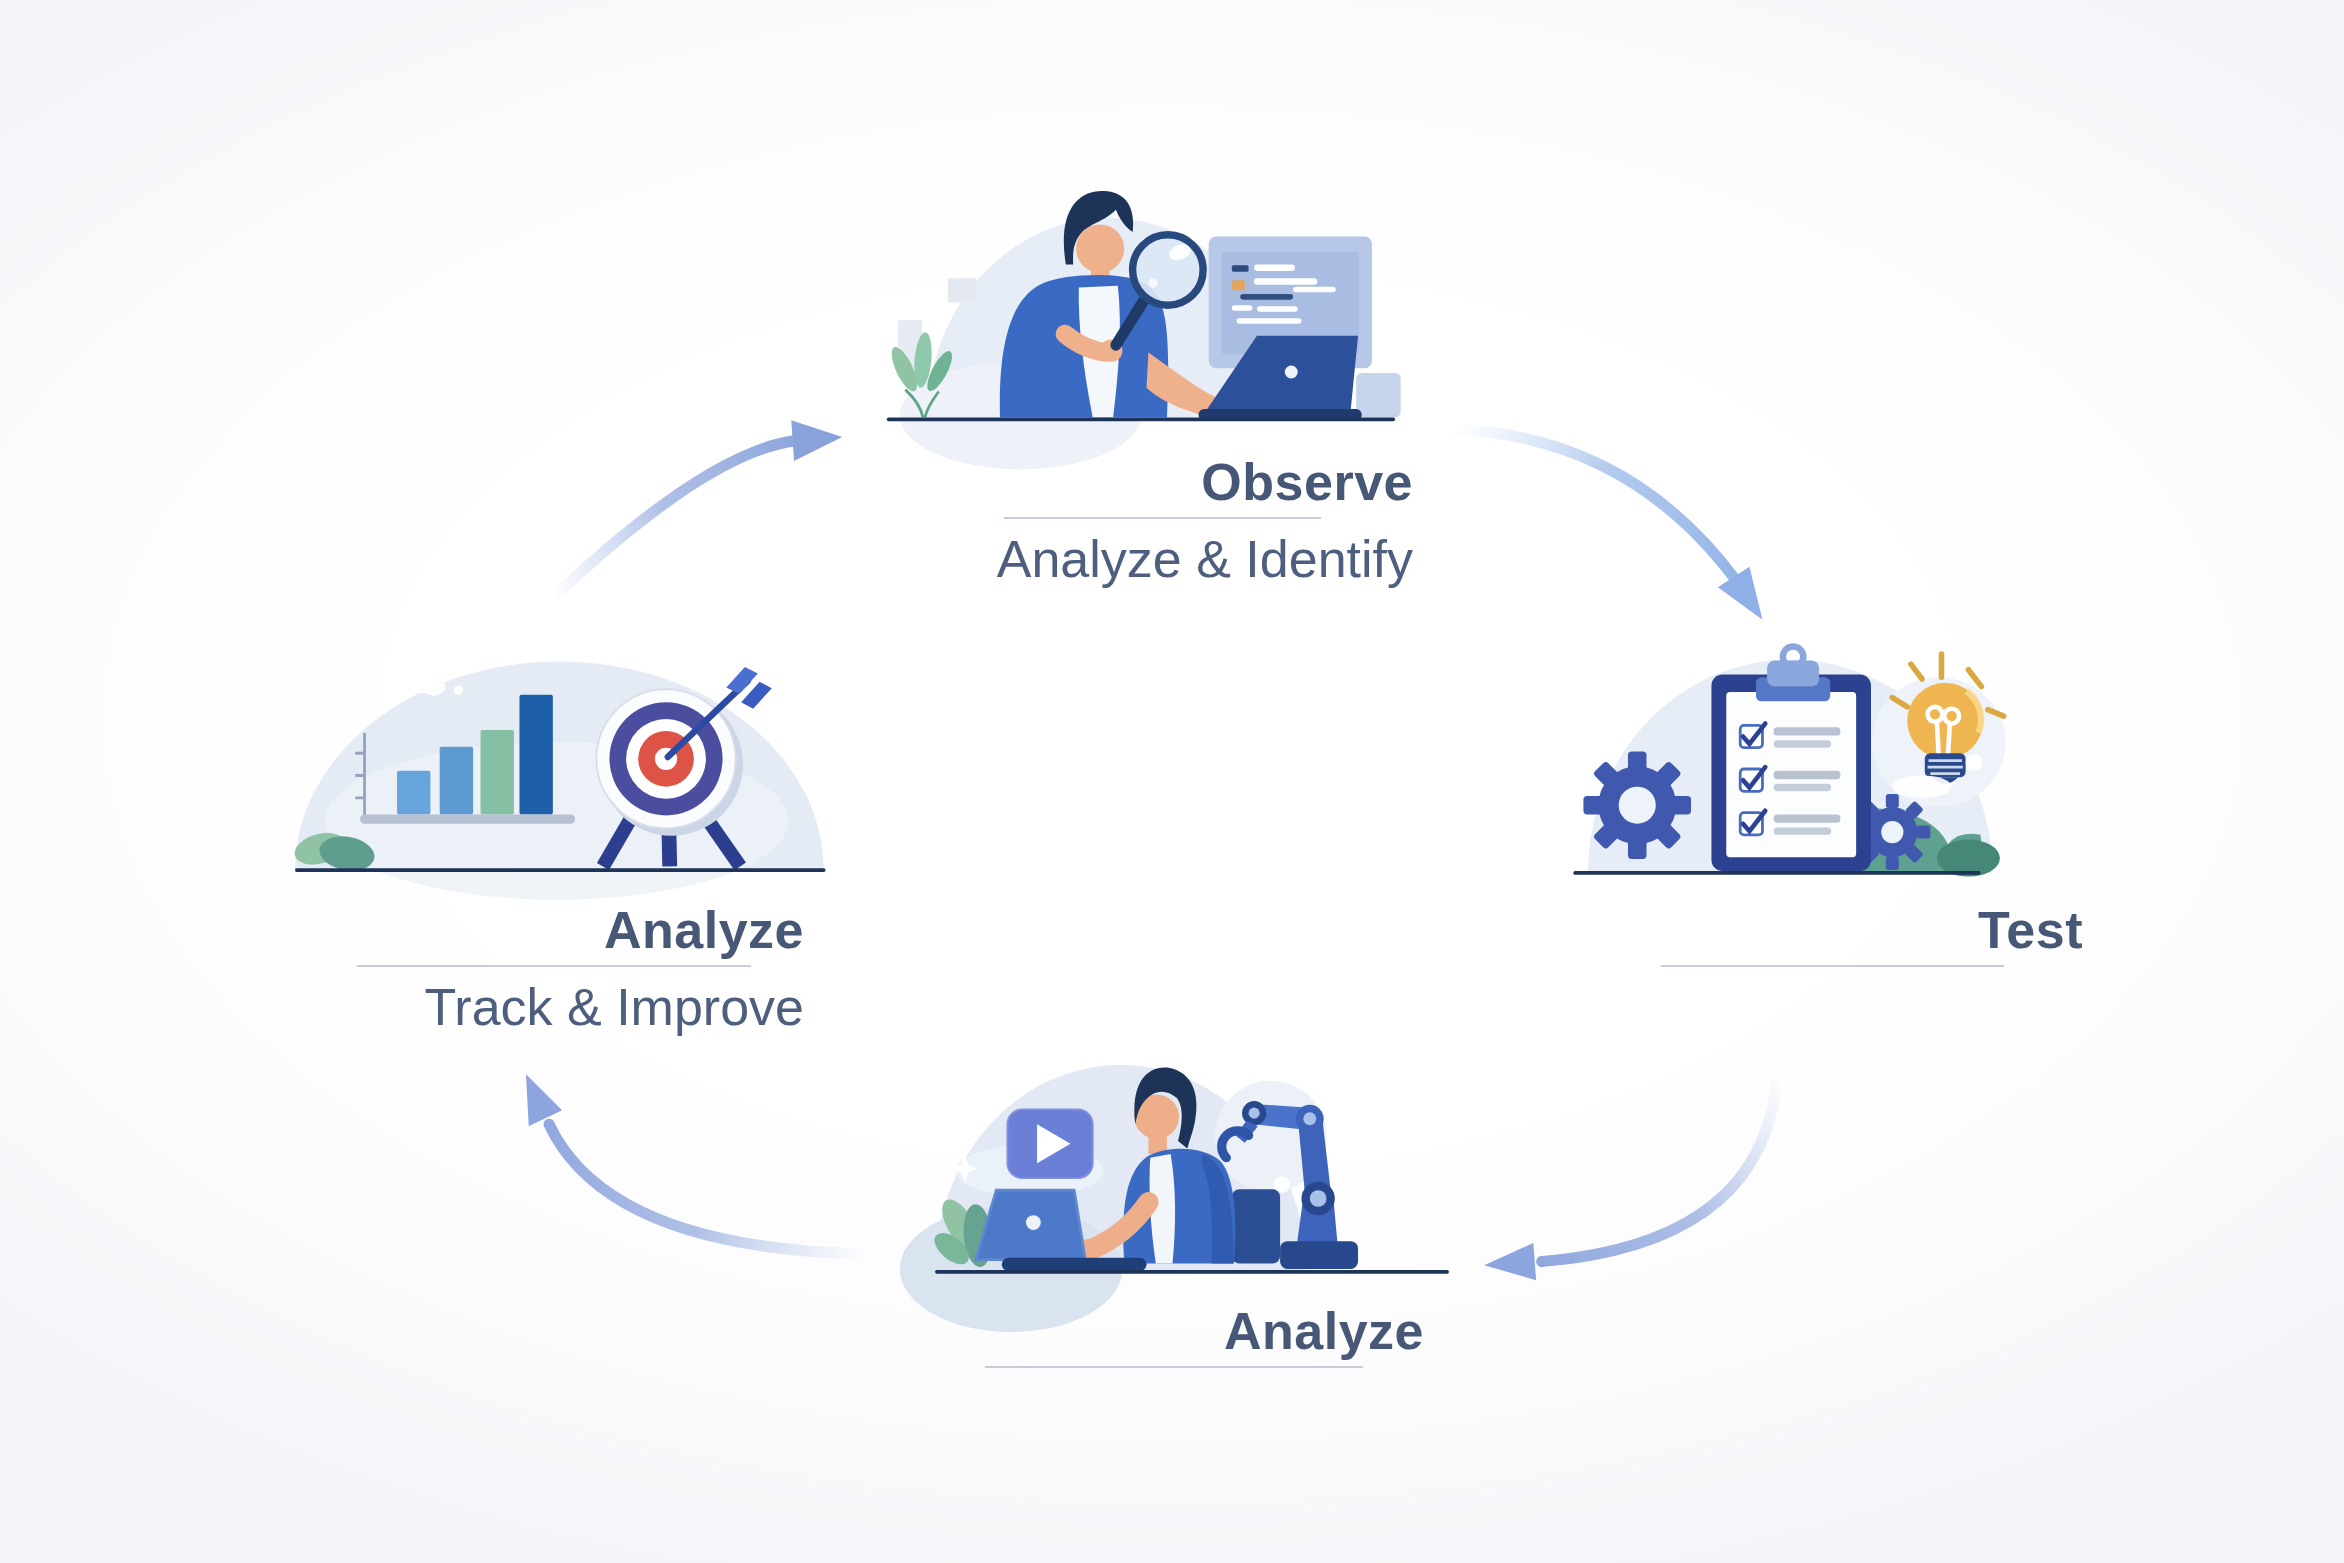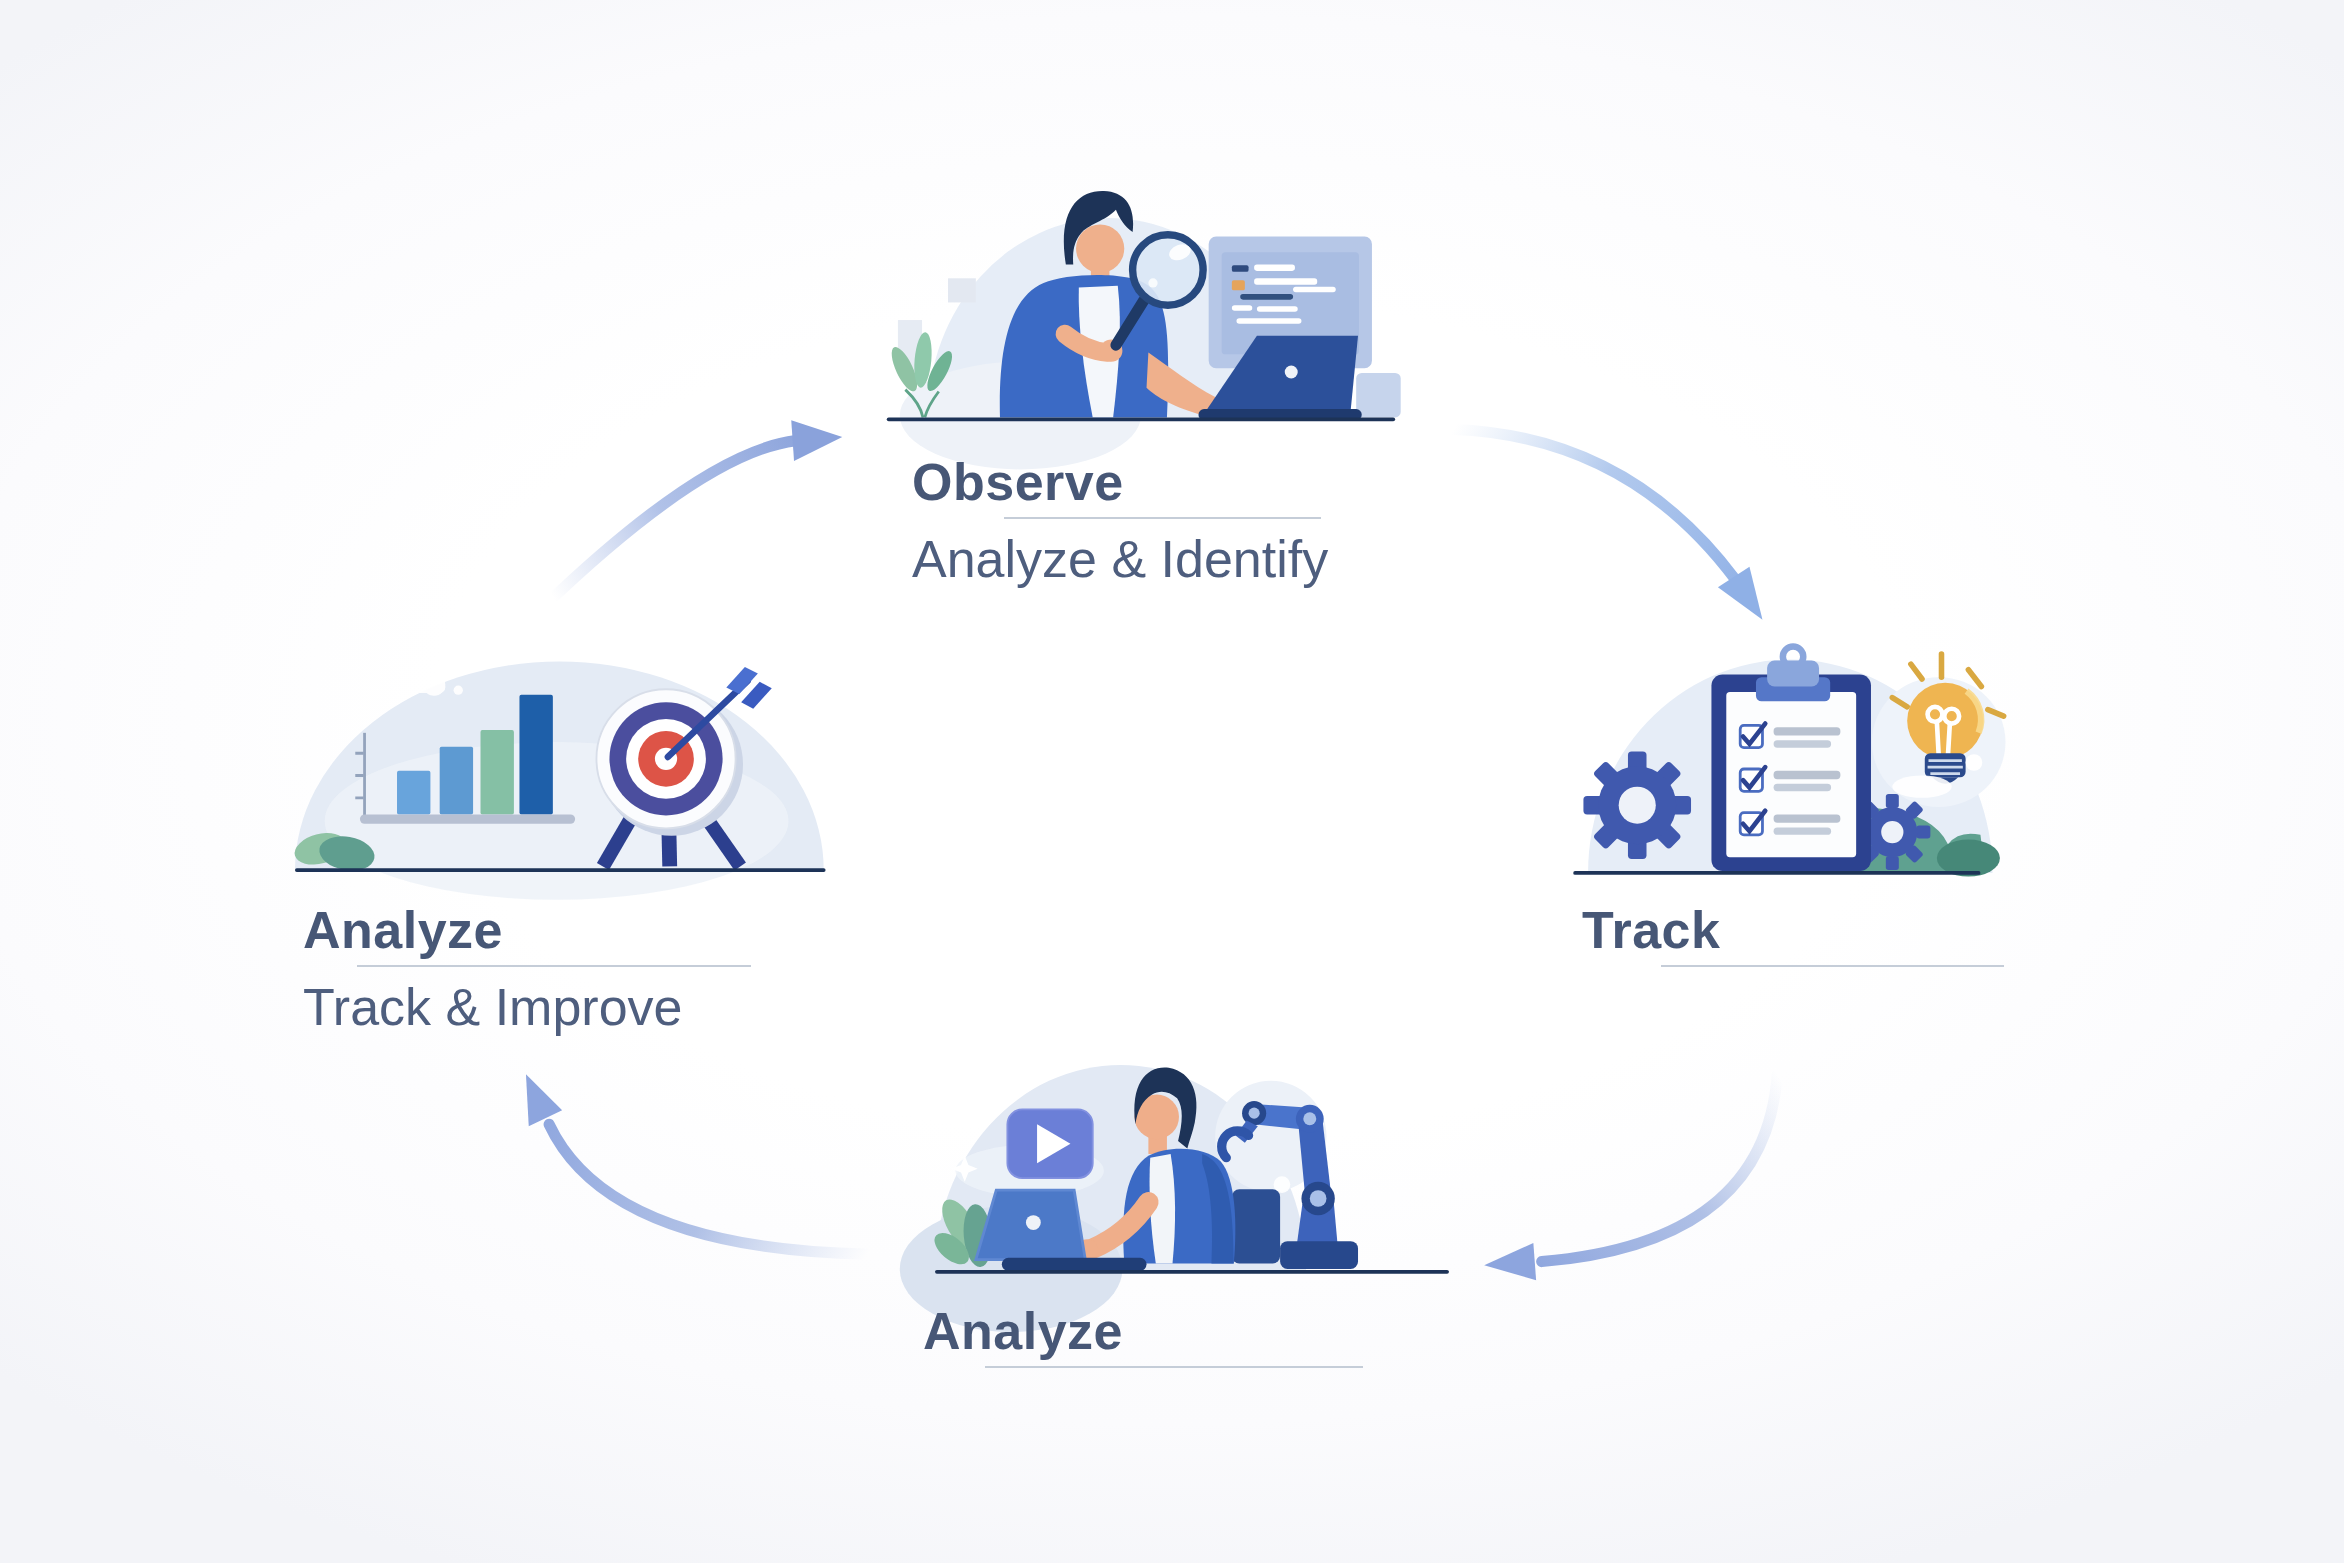--- a/index.html
+++ b/index.html
@@ -7,21 +7,21 @@
     --arrow:#8da6dd; --dome:#e6edf7; --navy:#1d3357; --primary_blue:#3b6ac5; --skin:#efb08c;
     --leaf_green:#8fc3a4; --teal:#5fa190; --gear_blue:#4059ae; --bulb_yellow:#efb551;
     --target_red:#dd5447; --target_purple:#4b4e9e; --play_button:#6b7fd7; --laptop_navy:#2c509a;
     --screen_light:#b6c7e7;
   }
   html,body{margin:0;padding:0}
   body{font-family:"Liberation Sans", sans-serif;}
   .canvas{position:relative;width:2345px;height:1564px;overflow:hidden;
     background:radial-gradient(ellipse 70% 60% at 50% 46%, #ffffff 45%, var(--background) 75%, #f3f4f8 100%);}
   .art{position:absolute;left:0;top:0;width:2345px;height:1564px;display:block}
-  .stage-label{position:absolute;width:501px;text-align:left}
+  .stage-label{position:absolute;width:501px;text-align:right}
   .stage-label h2{margin:0 0 9.3px 0;font-size:52px;line-height:1;font-weight:bold;color:var(--title_text);letter-spacing:0.5px}
   .stage-label .divider{height:1.9px;background:var(--divider);margin:0 auto}
   .stage-label p{margin:13px 0 0 0;font-size:52px;line-height:1.05;font-weight:400;color:var(--subtitle_text)}
   .lbl-observe{left:912px;top:456px}
   .lbl-plan{left:1582px;top:904px}
   .lbl-measure{left:303px;top:904px}
   .lbl-execute{left:923px;top:1305px}
   .lbl-observe .divider{width:317px}
   .lbl-plan .divider{width:343px}
   .lbl-measure .divider{width:394px}
@@ -308,21 +308,21 @@
     </g>
   </svg>
 
   <div class="stage-label lbl-observe">
     <h2>Observe</h2>
     <div class="divider"></div>
     <p>Analyze &amp; Identify</p>
   </div>
 
   <div class="stage-label lbl-plan">
-    <h2>Track</h2>
+    <h2>Test</h2>
     <div class="divider"></div>
   </div>
 
   <div class="stage-label lbl-execute">
     <h2>Analyze</h2>
     <div class="divider"></div>
   </div>
 
   <div class="stage-label lbl-measure">
     <h2>Analyze</h2>

